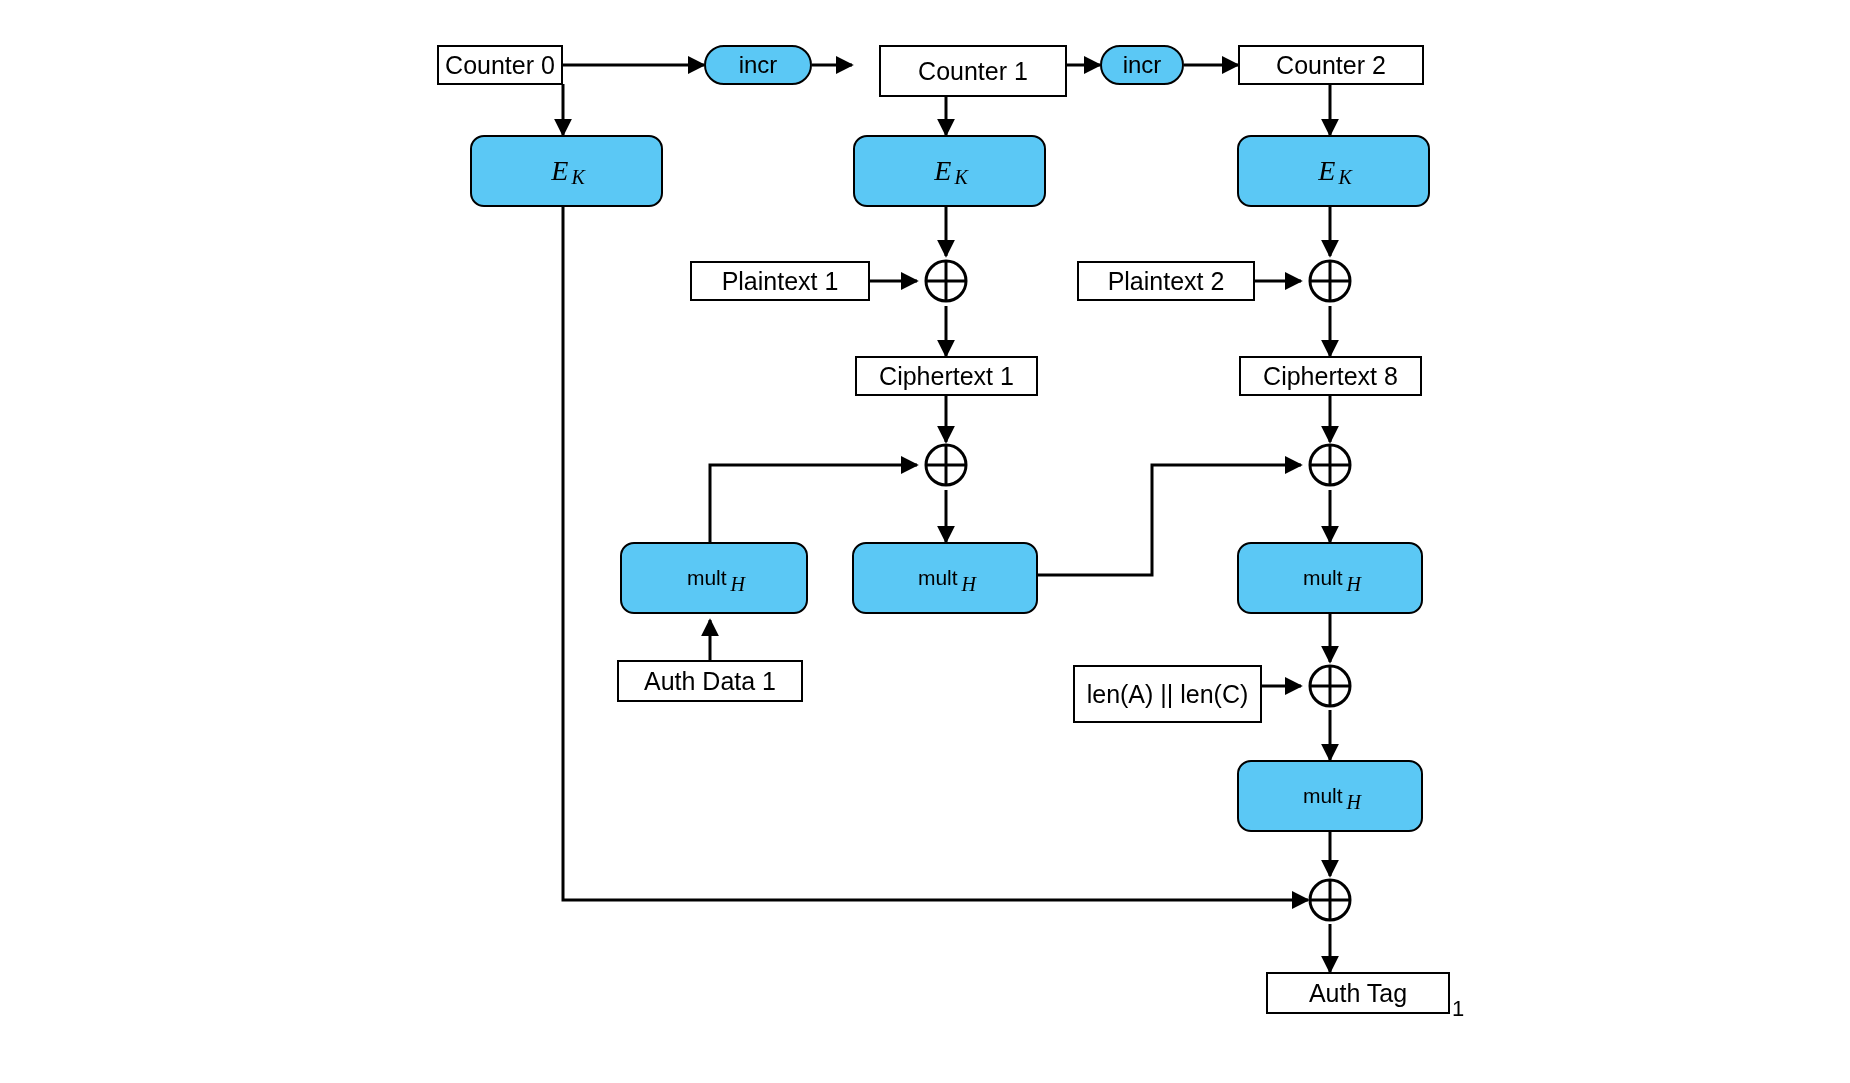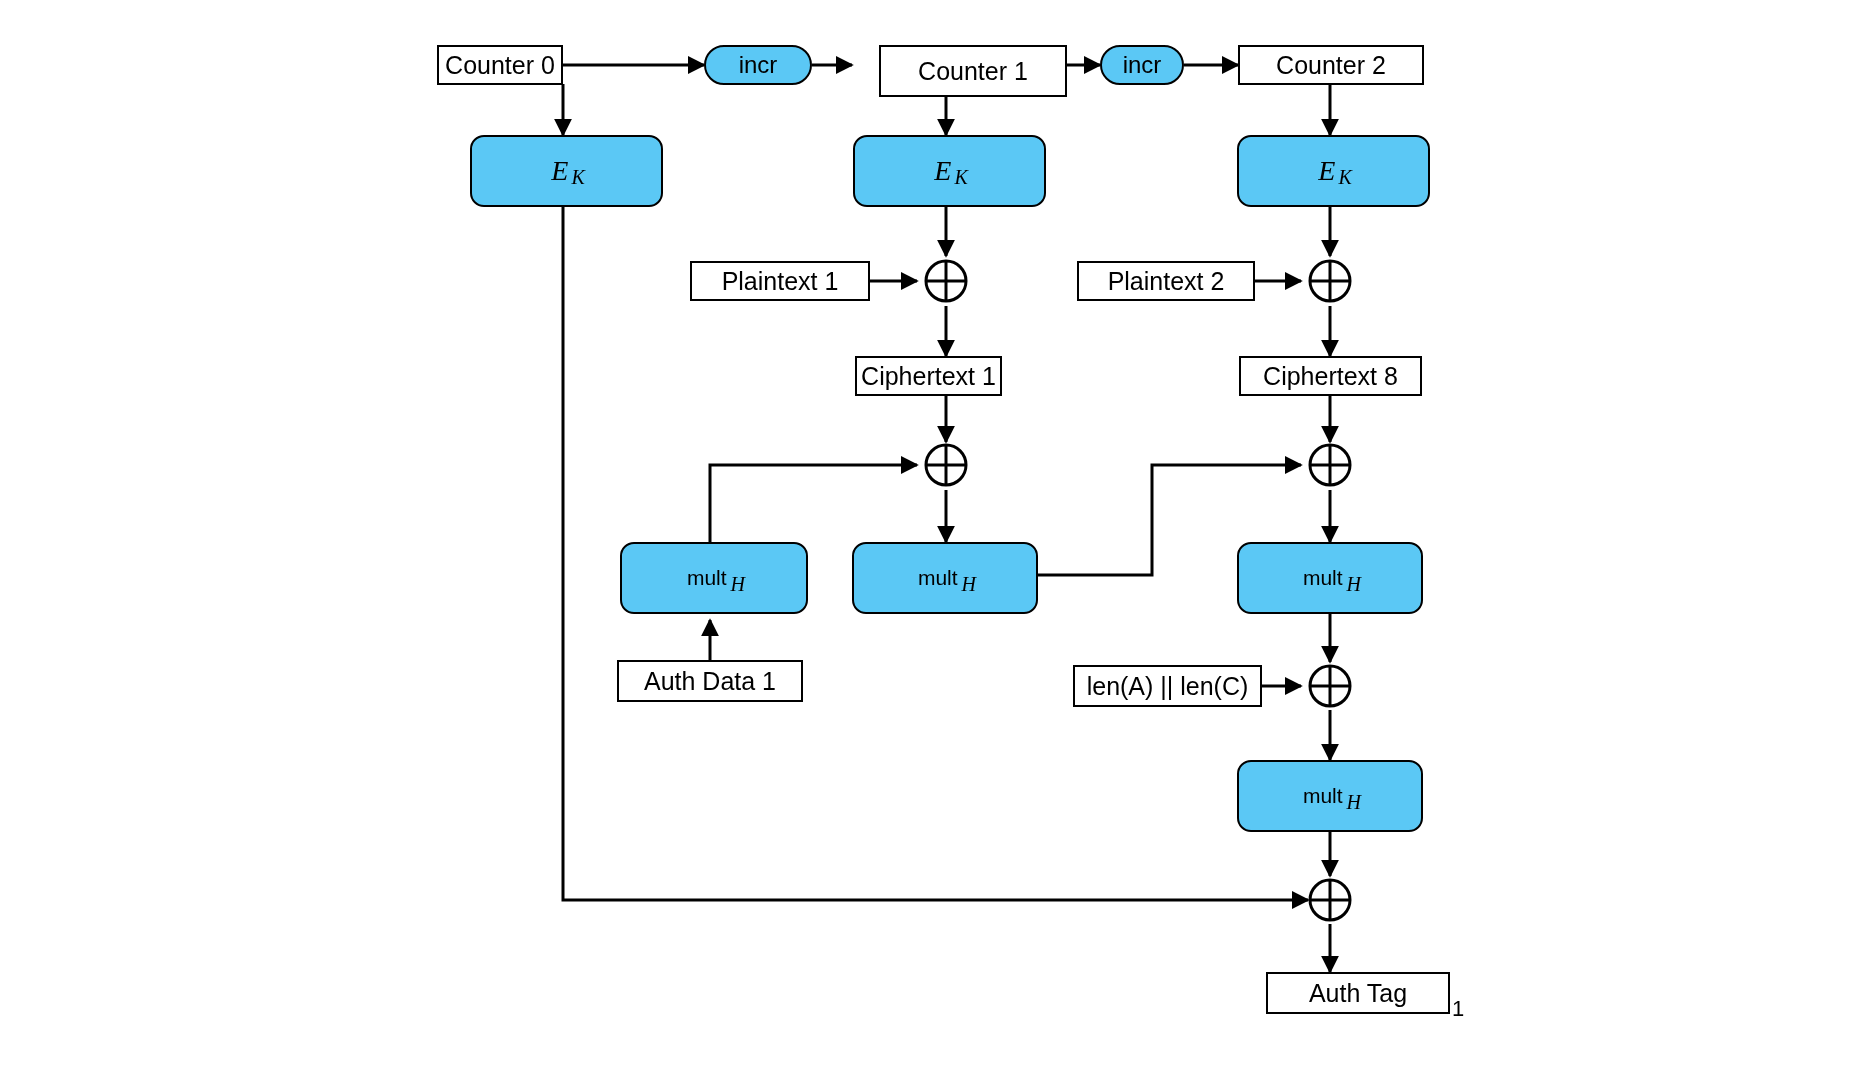--- a/index.html
+++ b/index.html
@@ -211,21 +211,21 @@
     <line x1="22" y1="2" x2="22" y2="42" stroke="#000000" stroke-width="3"></line>
     <line x1="2" y1="22" x2="42" y2="22" stroke="#000000" stroke-width="3"></line>
   </svg>
 
   <svg class="xor" style="left:1308px; top:259px;" viewBox="0 0 44 44">
     <circle cx="22" cy="22" r="20" fill="#ffffff" stroke="#000000" stroke-width="3"></circle>
     <line x1="22" y1="2" x2="22" y2="42" stroke="#000000" stroke-width="3"></line>
     <line x1="2" y1="22" x2="42" y2="22" stroke="#000000" stroke-width="3"></line>
   </svg>
 
-  <div class="node rect" style="left:855px; top:356px; width:147px; height:40px;">
+  <div class="node rect" style="left:855px; top:356px; width:183px; height:40px;">
     <span>Ciphertext 1</span>
   </div>
 
   <div class="node rect" style="left:1239px; top:356px; width:183px; height:40px;">
     <span>Ciphertext 8</span>
   </div>
 
   <svg class="xor" style="left:924px; top:443px;" viewBox="0 0 44 44">
     <circle cx="22" cy="22" r="20" fill="#ffffff" stroke="#000000" stroke-width="3"></circle>
     <line x1="22" y1="2" x2="22" y2="42" stroke="#000000" stroke-width="3"></line>
@@ -250,21 +250,21 @@
 
   <div class="node round" style="left:1237px; top:542px; width:186px; height:72px;">
     <span class="multlabel">mult</span>
       <span class="multsub">H</span>
   </div>
 
   <div class="node rect" style="left:617px; top:660px; width:186px; height:42px;">
     <span>Auth Data 1</span>
   </div>
 
-  <div class="node rect" style="left:1073px; top:665px; width:189px; height:42px;">
+  <div class="node rect" style="left:1073px; top:665px; width:189px; height:58px;">
     <span>len(A) || len(C)</span>
   </div>
 
   <svg class="xor" style="left:1308px; top:664px;" viewBox="0 0 44 44">
     <circle cx="22" cy="22" r="20" fill="#ffffff" stroke="#000000" stroke-width="3"></circle>
     <line x1="22" y1="2" x2="22" y2="42" stroke="#000000" stroke-width="3"></line>
     <line x1="2" y1="22" x2="42" y2="22" stroke="#000000" stroke-width="3"></line>
   </svg>
 
   <div class="node round" style="left:1237px; top:760px; width:186px; height:72px;">

